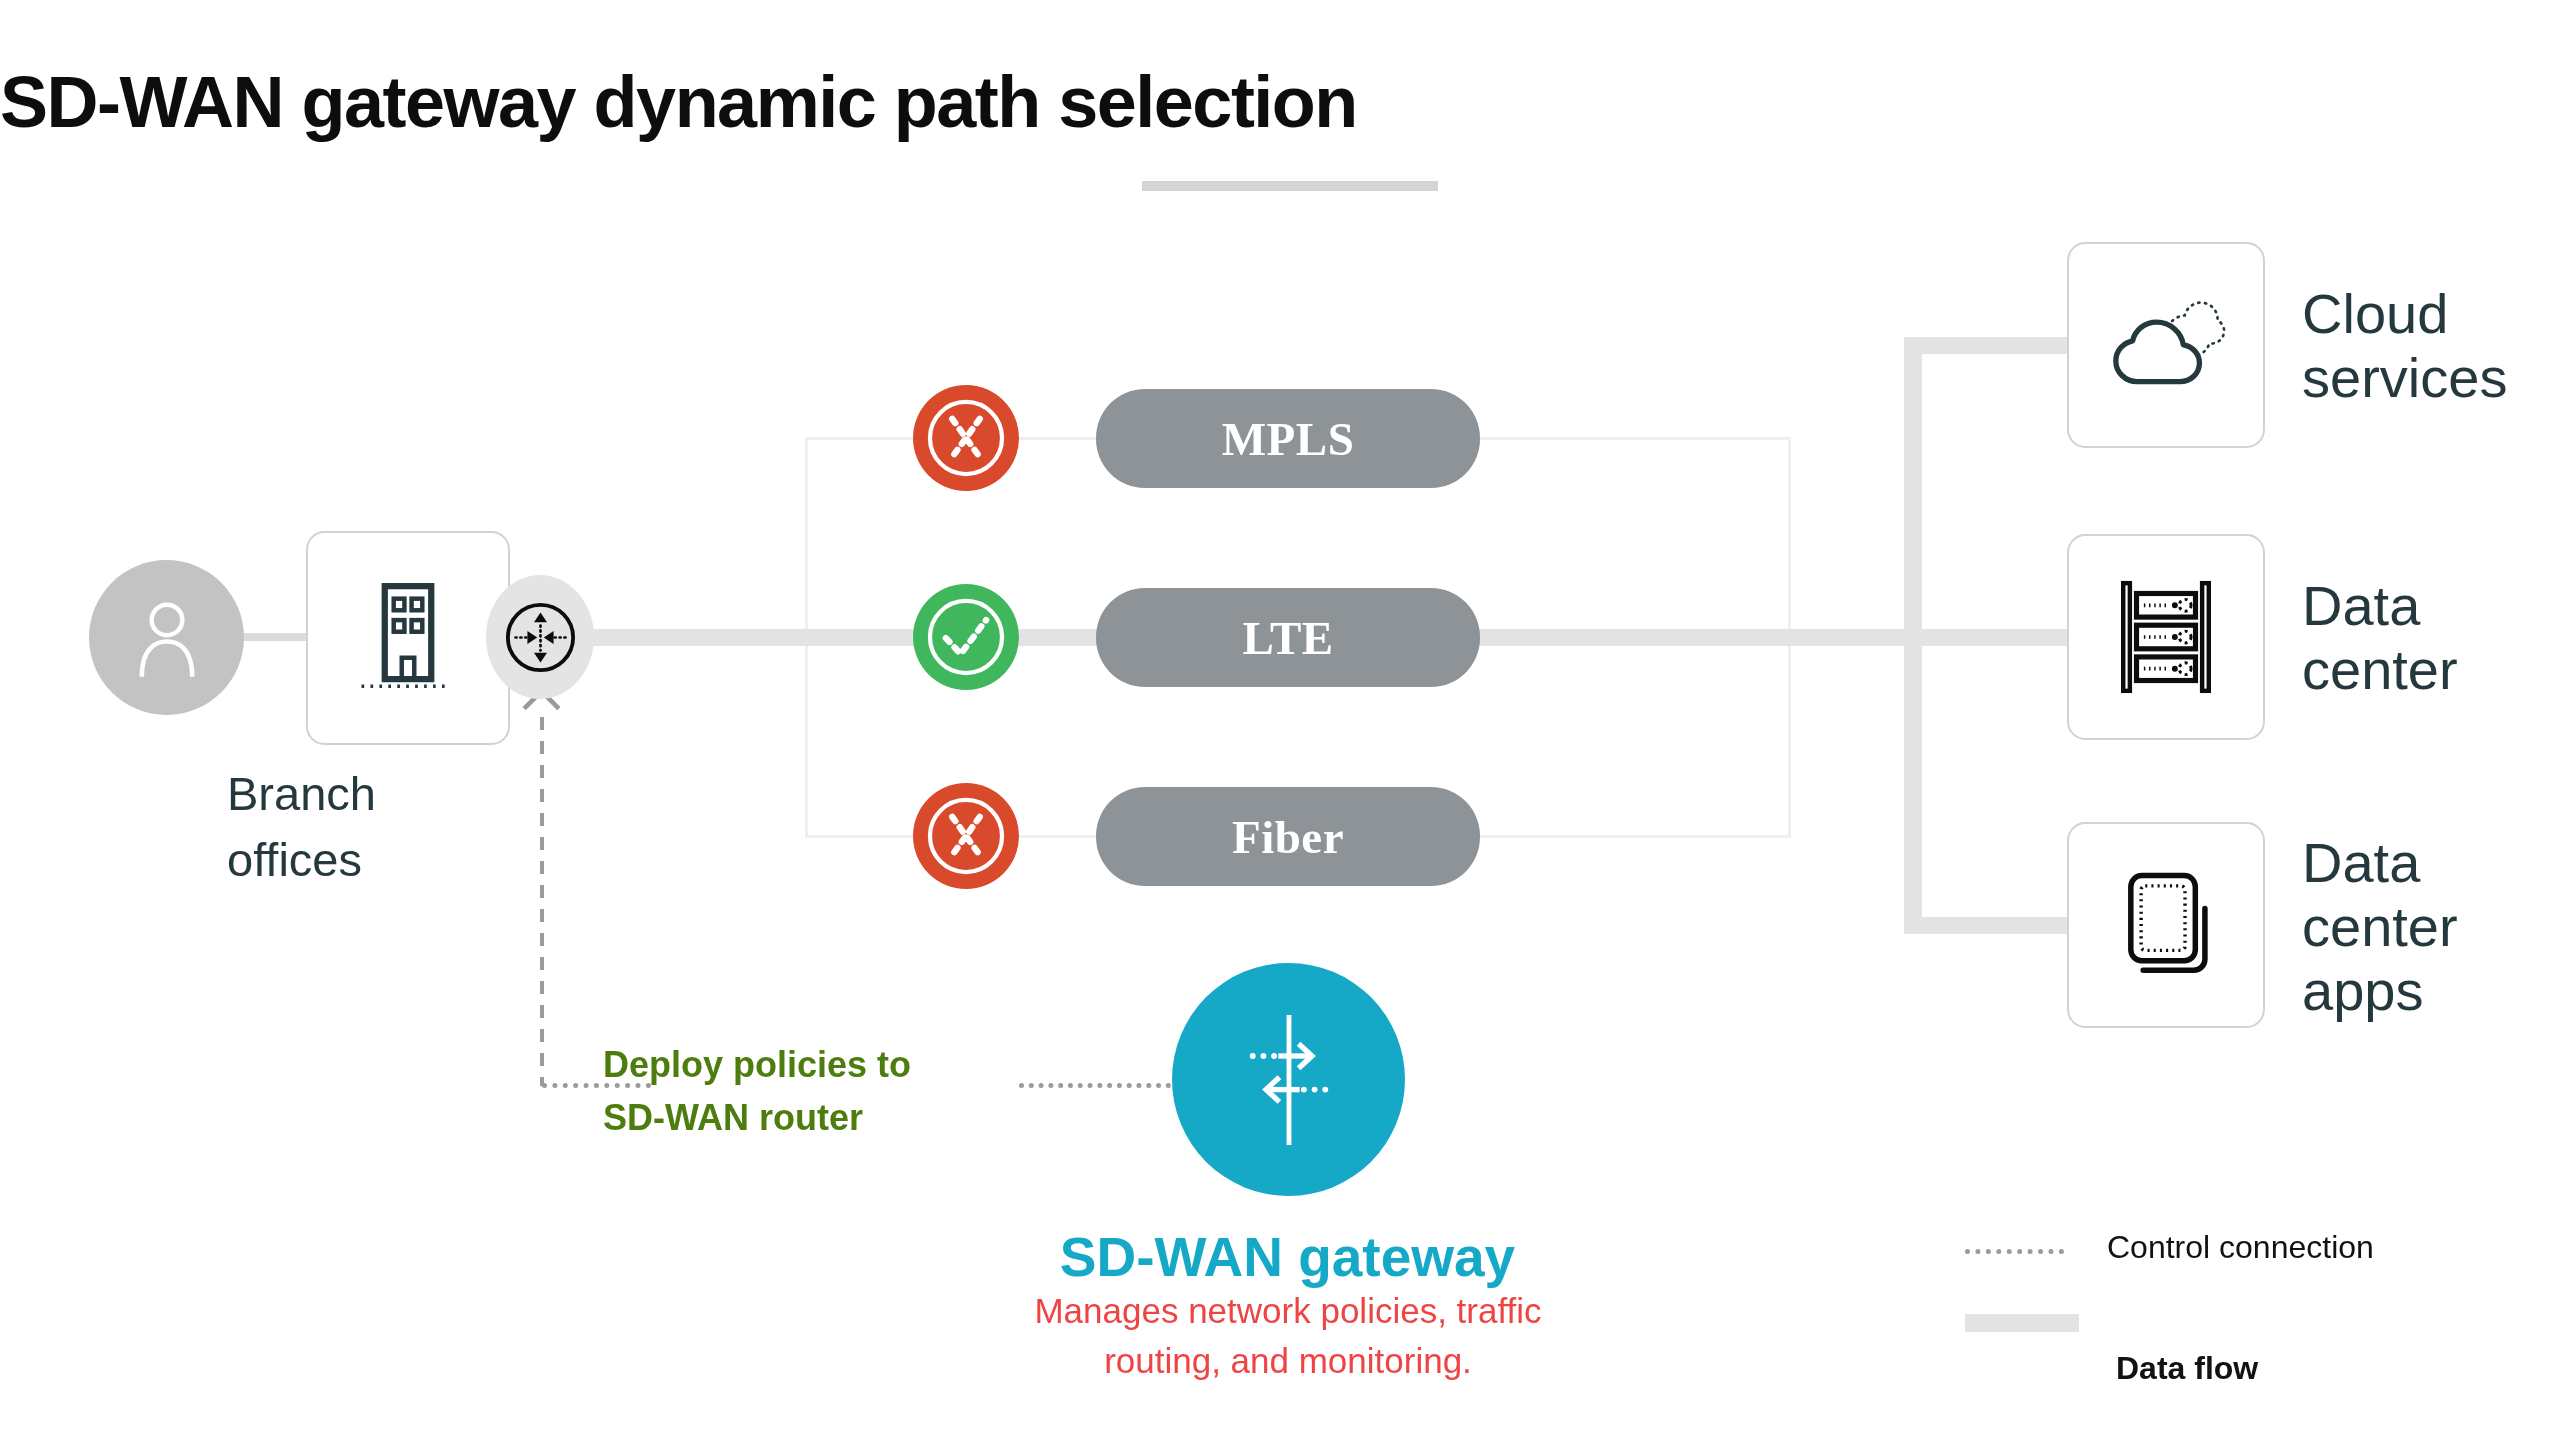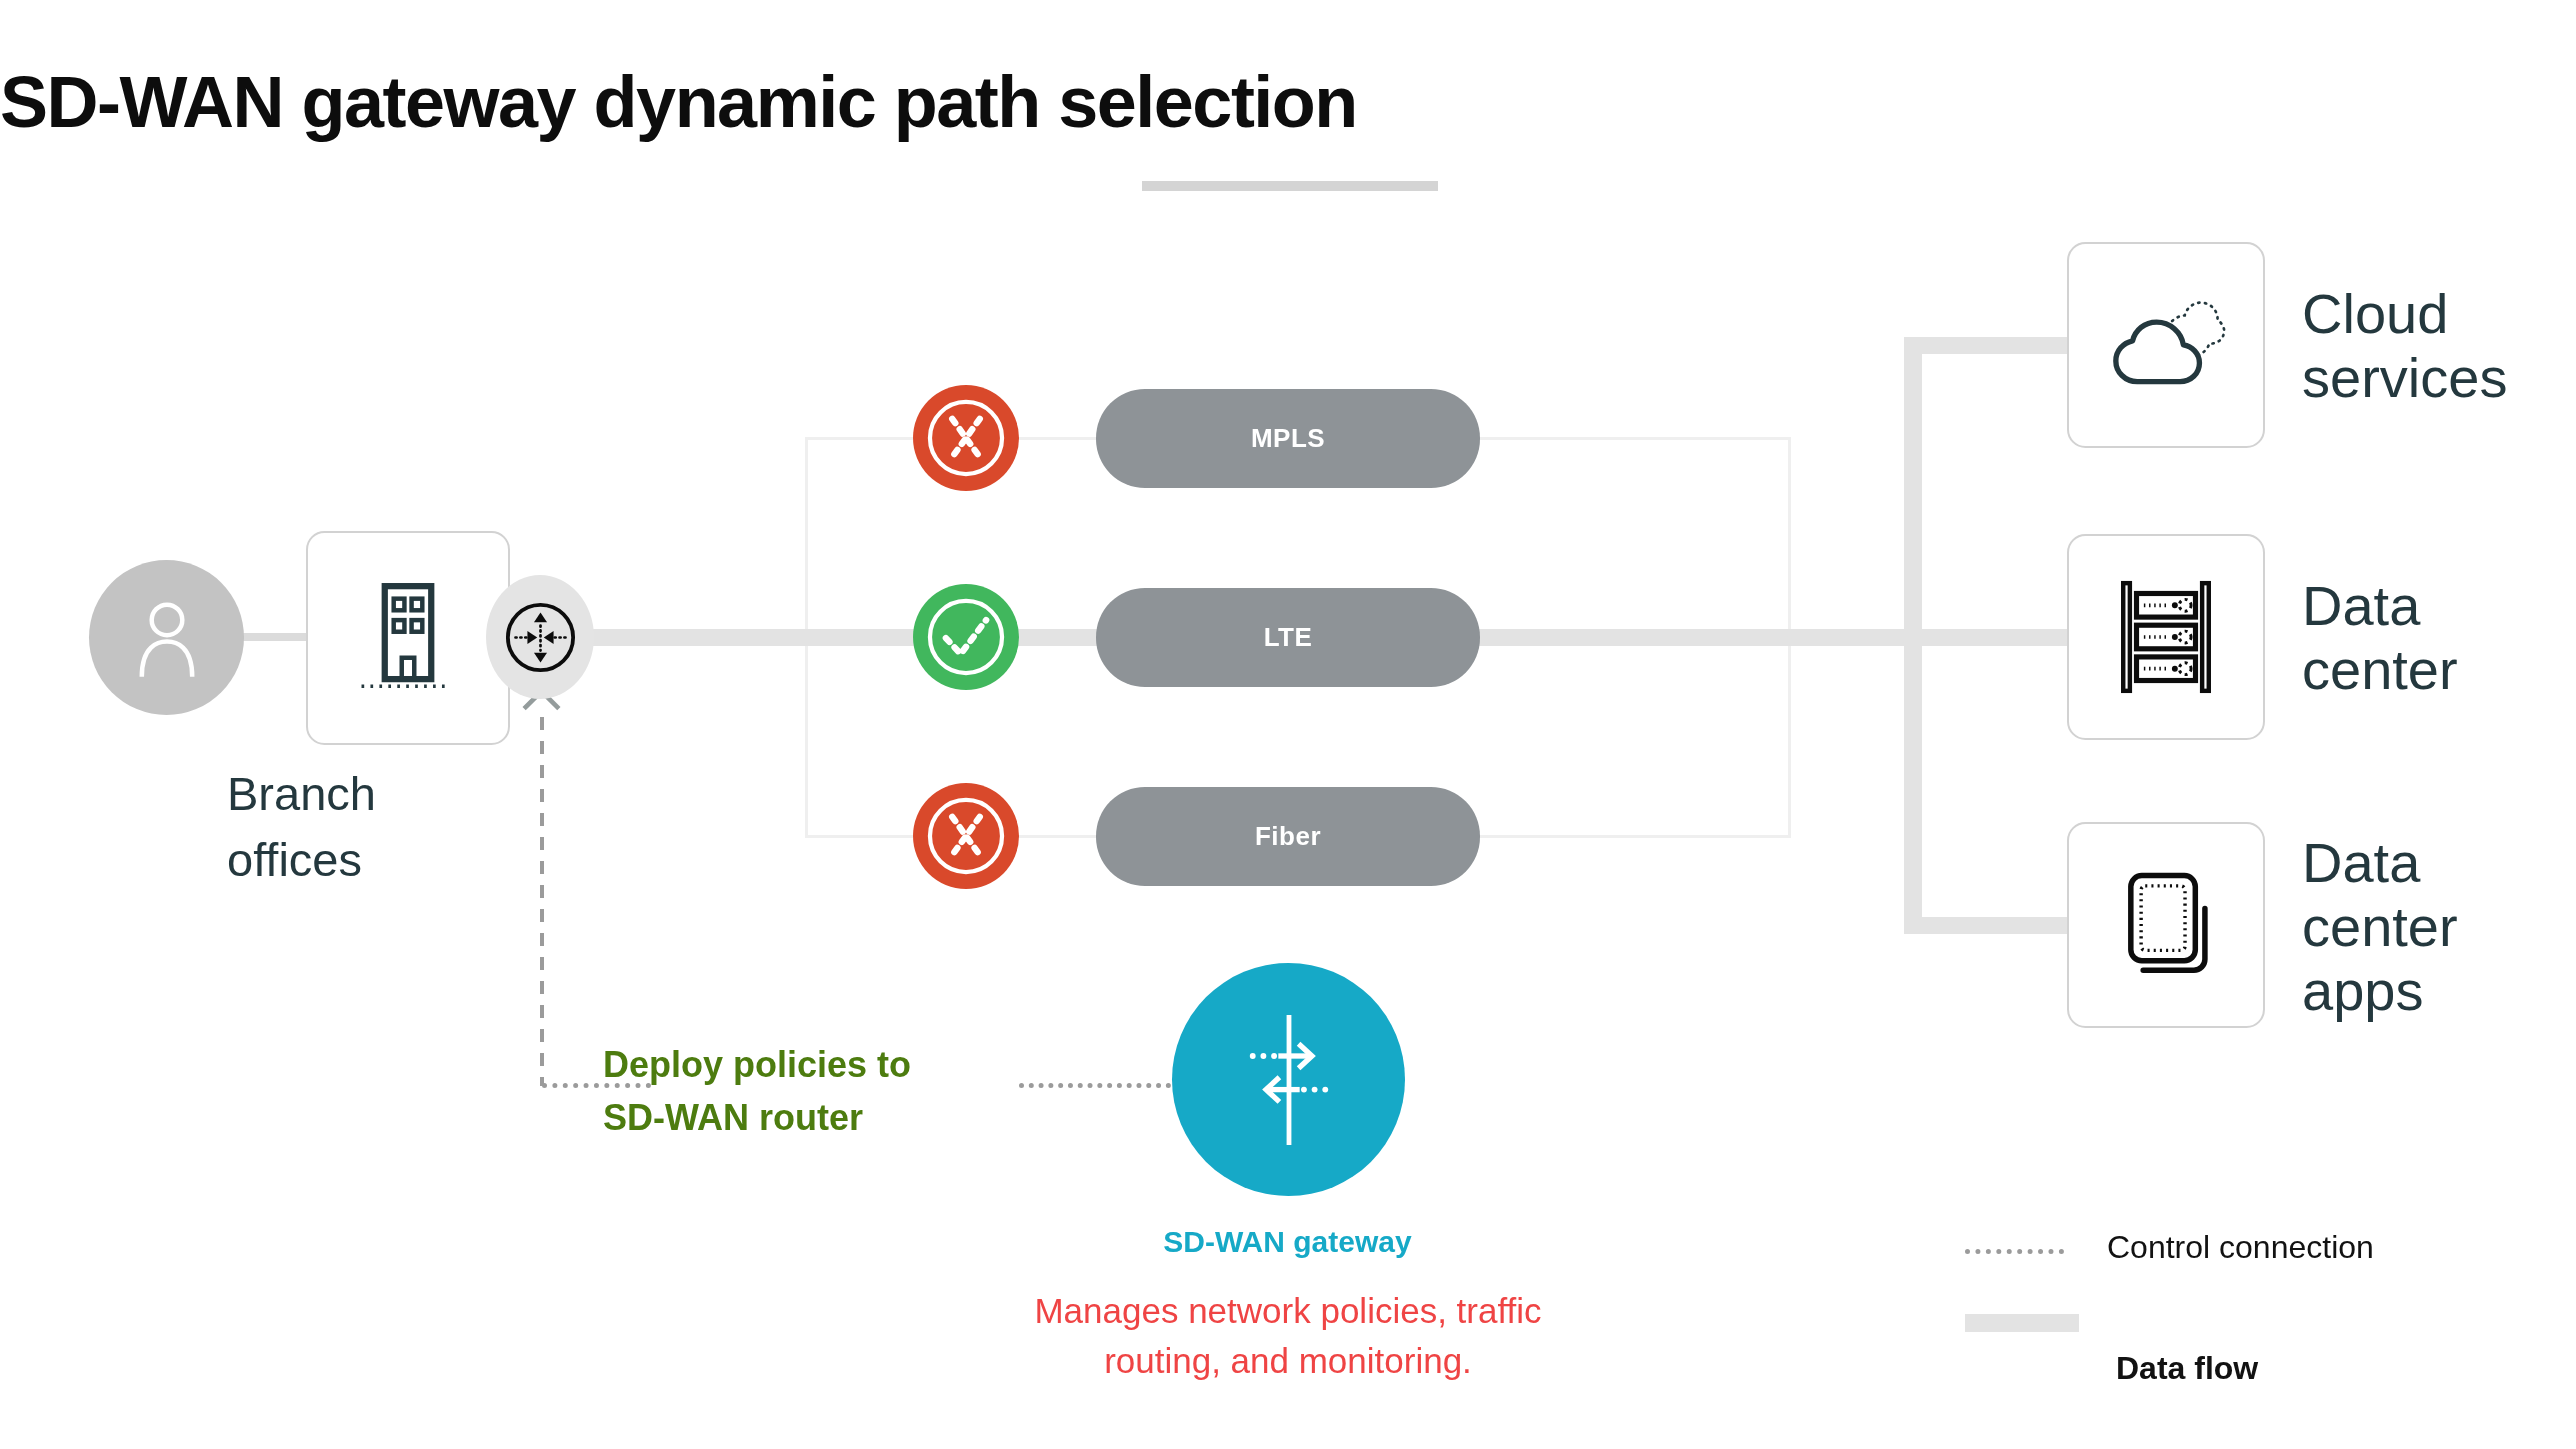--- a/index.html
+++ b/index.html
@@ -13,28 +13,28 @@
            font-size:72px; font-weight:bold; color:#0d0d0d; letter-spacing:-1.5px; }
   .title-underline { left:1142px; top:181px; width:296px; height:10.3px; background:#d4d4d4; }
 
   .dark-label { color:#24383e; }
   .branch-label { left:227px; top:761px; width:361px; text-align:left;
                   font-size:47px; line-height:66px; white-space:pre-line; }
   .dest-label { left:2302px; font-size:56px; line-height:64px; white-space:pre-line; }
 
   .pill { left:1096px; width:384px; height:99px; background:#8e9397; border-radius:49px;
           display:flex; align-items:center; justify-content:center; z-index:4; }
-  .pill span { color:#ffffff; font-size:26px; font-weight:bold; letter-spacing:0.5px; }
+  .pill span { color:#ffffff; font-size:47px; font-weight:bold; letter-spacing:0.5px;font-family:Liberation Serif, serif; }
 
   .deploy-note { left:603px; top:1038px; width:438px; text-align:left;
                  font-size:36px; line-height:53px; font-weight:600; color:#4d7c0f;
                  white-space:pre-line; }
 
   .gw-label { left:1030px; top:1225px; width:515px; text-align:center;
-              font-size:30px; font-weight:bold; color:#16a9c7; }
+              font-size:55px; font-weight:bold; color:#16a9c7; }
   .gw-desc { left:953px; top:1286px; width:670px; text-align:center;
              font-size:35px; line-height:50px; color:#ef4444; white-space:pre-line; }
 
   .legend-text { font-size:32px; color:#121212; }
 
   
   .box { background:#ffffff; border:2.6px solid #d2d2d2; border-radius:18.5px; z-index:3;
          display:flex; align-items:center; justify-content:center; }
 
   .circle-person { left:89px; top:560px; width:155px; height:155px; border-radius:50%;

